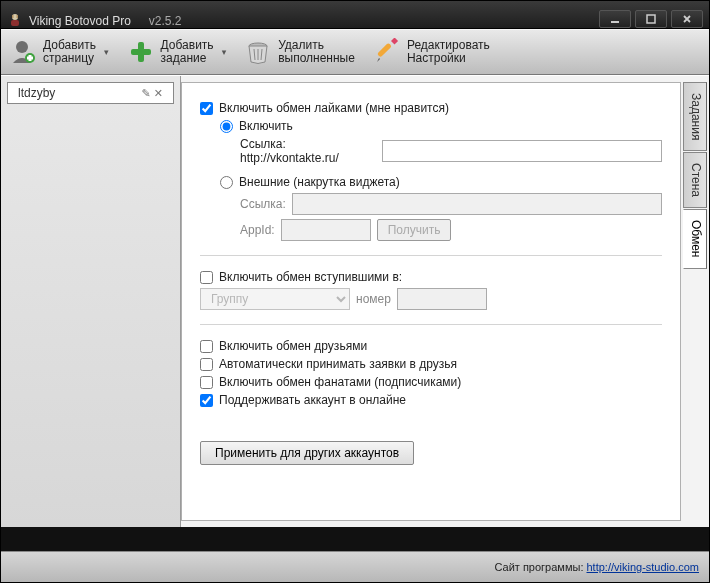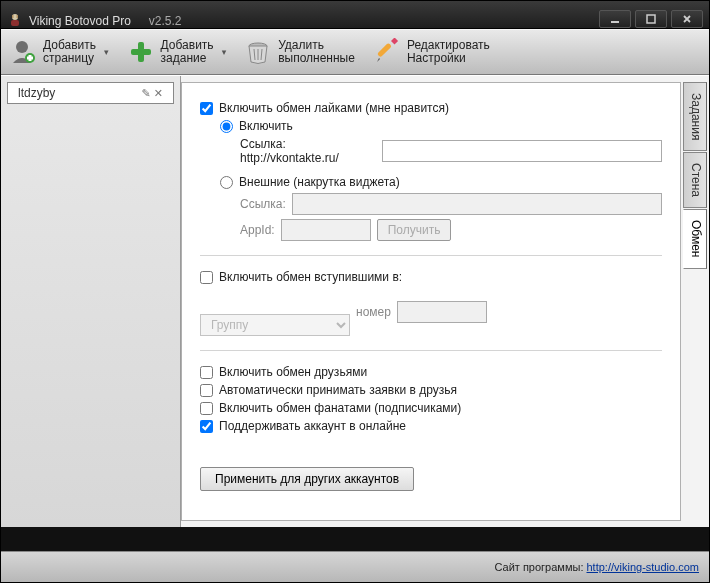--- a/index.html
+++ b/index.html
@@ -73,21 +73,21 @@
   .text-input.wide { flex: 1; min-width: 280px; }
   .text-input.small { width: 90px; }
   .text-input[disabled] { background: #f0f0f0; color: #999; }
   .btn-small {
     height: 22px; padding: 0 10px; font-size: 12px; background: linear-gradient(#f7f7f7,#e1e1e1);
     border: 1px solid #999; border-radius: 2px; cursor: pointer; color: #555;
   }
   .btn-small[disabled] { color: #aaa; background: #eee; cursor: default; }
   .select {
     height: 22px; border: 1px solid #aaa; font-size: 12px; padding: 0 18px 0 6px; background: #f0f0f0;
-    color: #999; position: relative; margin-top: 26px;
+    color: #999; position: relative;
   }
   .label-muted { color: #888; }
   hr.sep { border: none; border-top: 1px solid #d4d4d4; margin: 14px 0; }
   .btn-wide {
     height: 24px; padding: 0 14px; font-size: 12px; background: linear-gradient(#f5f5f5,#ddd);
     border: 1px solid #888; border-radius: 2px; cursor: pointer;
   }
 
   
   .statusbar {

